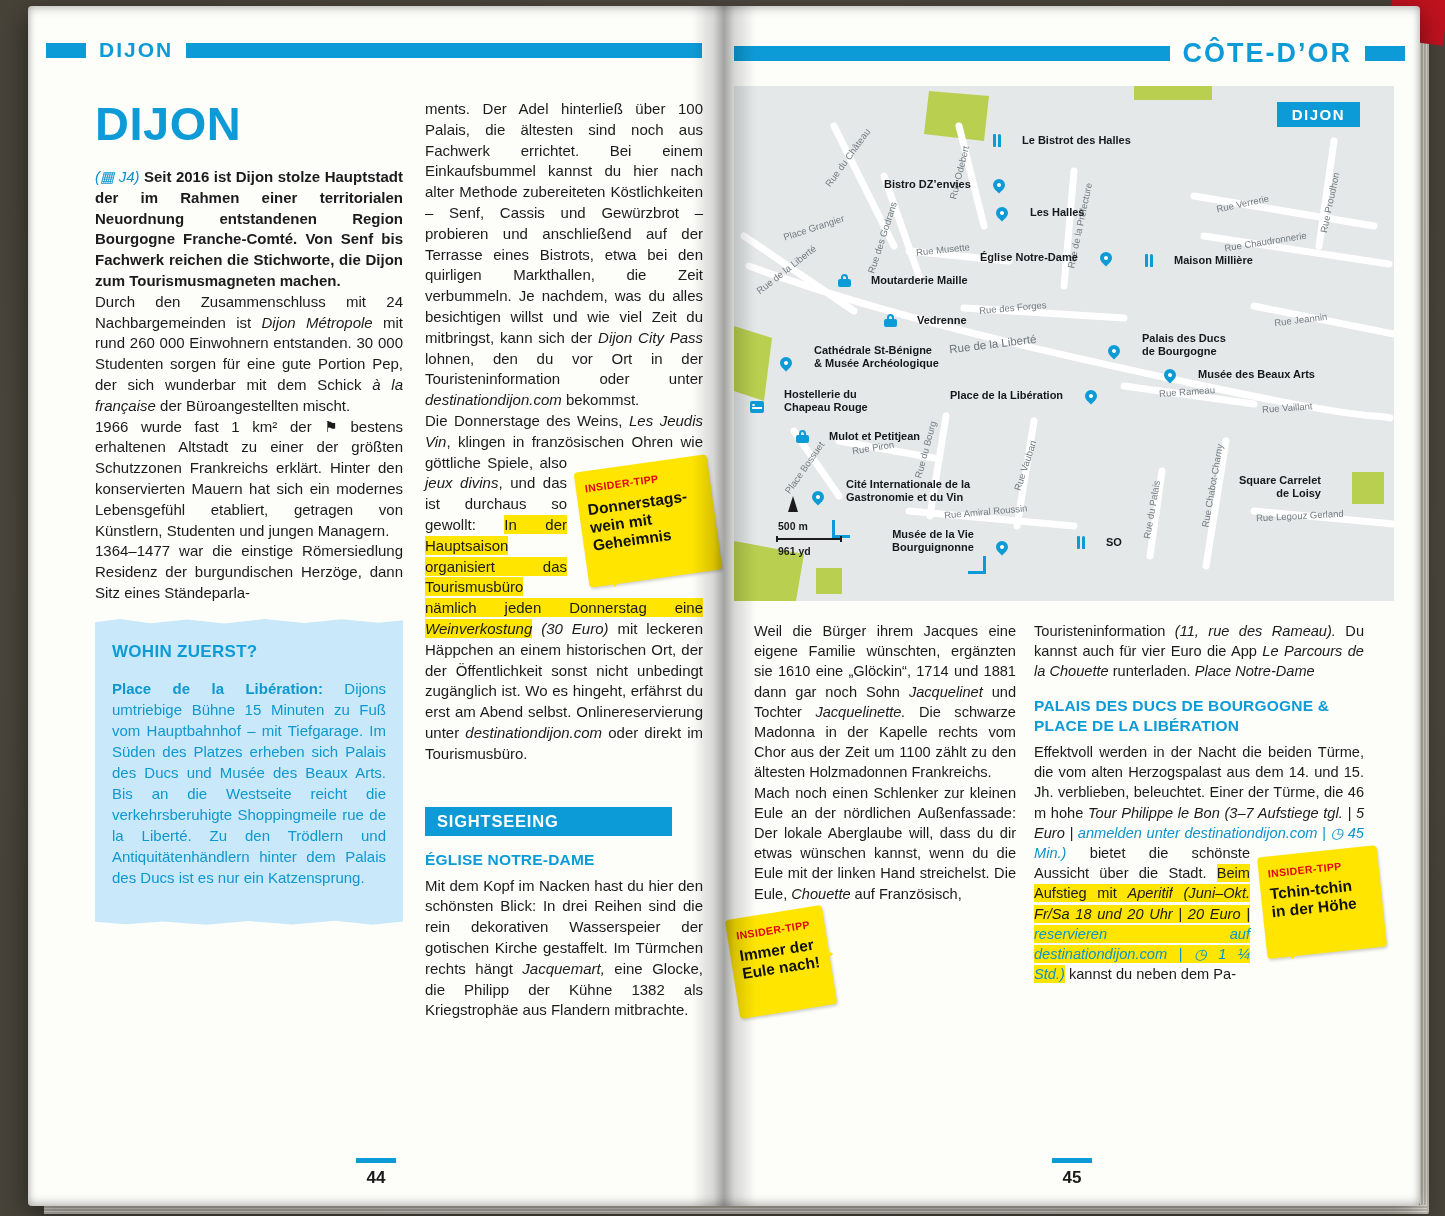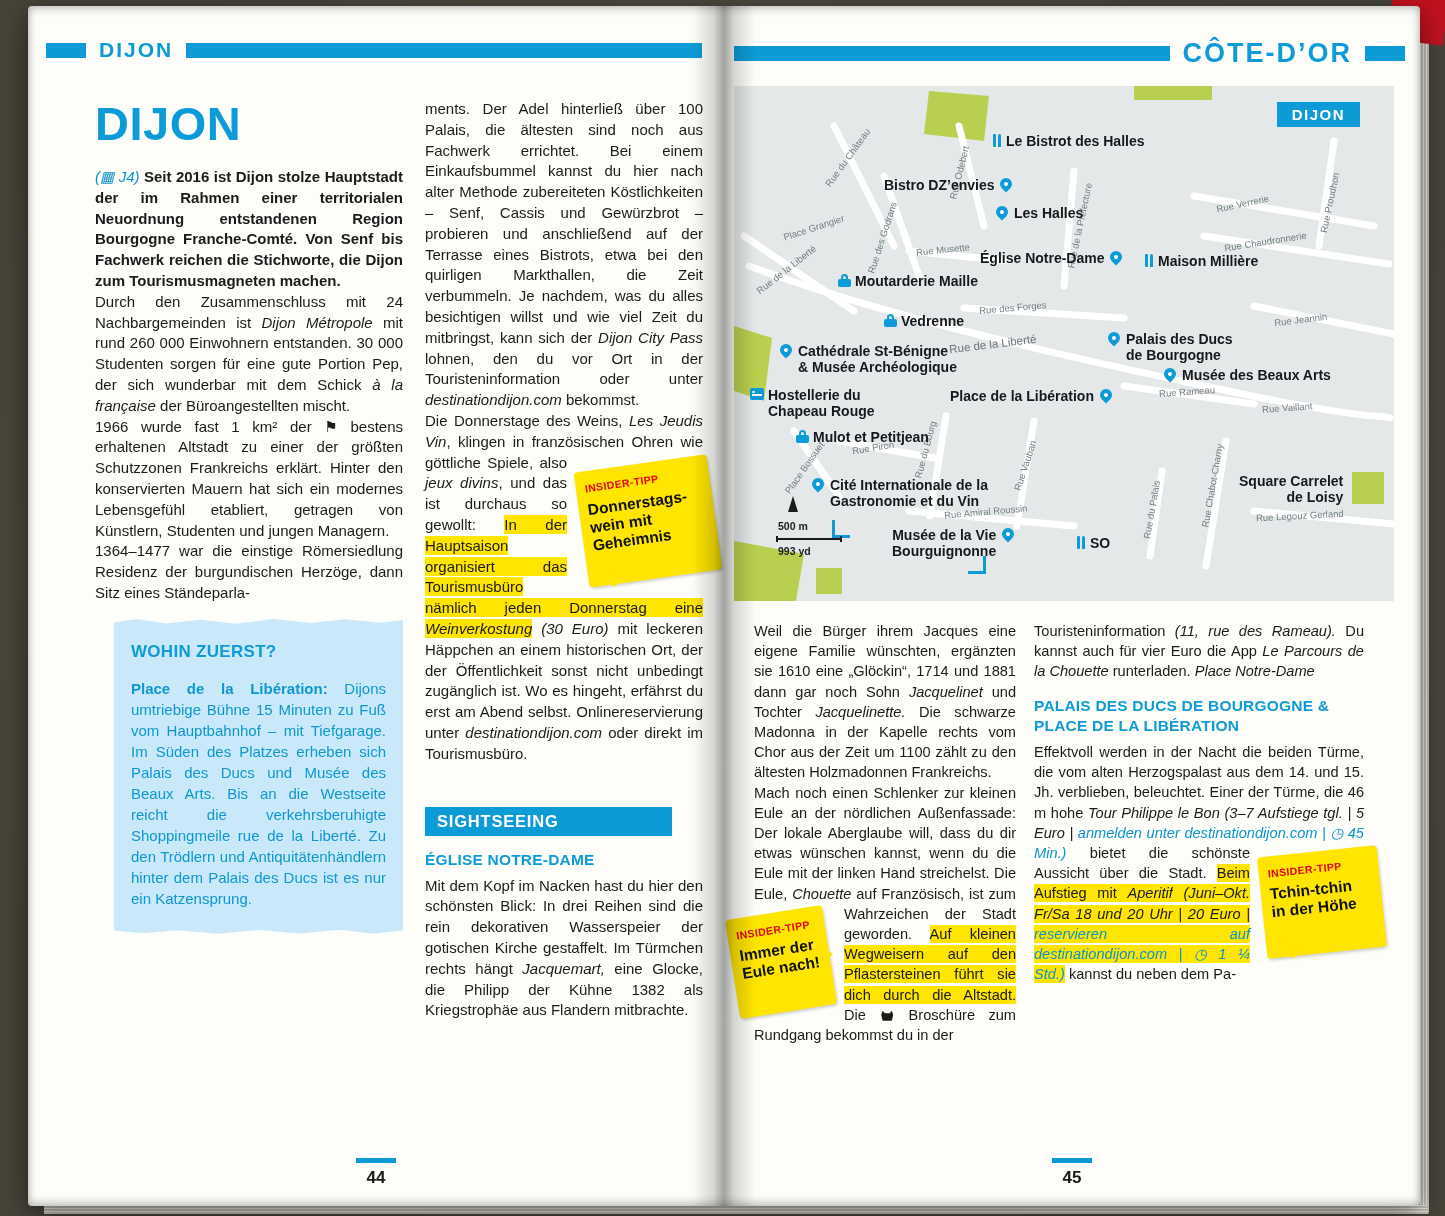--- a/index.html
+++ b/index.html
@@ -49,21 +49,21 @@
   .body{margin:0;font-size:15px;line-height:20.8px;text-align:justify;color:#1b1b1b;hyphens:auto;}
   .col-r1 .body,.col-r2 .body{font-size:14.6px;line-height:20.2px;}
   .seg-b{font-weight:700;}
   .seg-i{font-style:italic;}
   .seg-hl{background:#ffe500;padding:1px 0;}
   .seg-blue{color:#0c93cd;font-style:italic;}
   .seg-flag{font-style:normal;}
 
   
   .wohin-box{margin-top:14px;background:#c9e8f9;padding:24px 17px 26px;min-height:258px;
-    clip-path:polygon(0% 1.5%,8% .4%,18% 1.8%,30% .6%,42% 1.9%,55% .4%,68% 1.7%,80% .5%,92% 1.6%,100% .8%,100% 98.6%,90% 99.7%,78% 98.4%,64% 99.6%,50% 98.5%,36% 99.7%,22% 98.6%,10% 99.5%,0% 98.7%);margin-left:19px;}
+    clip-path:polygon(0% 1.5%,8% .4%,18% 1.8%,30% .6%,42% 1.9%,55% .4%,68% 1.7%,80% .5%,92% 1.6%,100% .8%,100% 98.6%,90% 99.7%,78% 98.4%,64% 99.6%,50% 98.5%,36% 99.7%,22% 98.6%,10% 99.5%,0% 98.7%);}
   .box-title{margin:0 0 16px;color:#0d9bd7;font-size:17px;font-weight:700;letter-spacing:.3px;}
   .box-body{margin:0;color:#0f97d0;font-size:15px;line-height:21px;text-align:justify;hyphens:auto;}
 
   .section-bar{margin-top:42px;background:#0d9bd7;color:#fff;font-weight:700;font-size:16.5px;
     letter-spacing:.8px;padding:5px 0 5px 12px;width:235px;}
   .subhead{margin:14px 0 6px;color:#0d9bd7;font-size:15.5px;font-weight:700;letter-spacing:.2px;line-height:1.3;}
 
   
   .tip-float-r{float:right;width:142px;height:132px;margin:4px -16px 4px 10px;position:relative;}
   .tip-float-l{float:left;width:106px;height:116px;margin:2px 10px 2px -26px;position:relative;}
@@ -77,21 +77,21 @@
   .tail-r::after{content:"";position:absolute;right:-12px;top:42%;width:0;height:0;
      border:8px solid transparent;border-left:13px solid #ffe500;}
 
   
   .map{position:absolute;left:10px;top:80px;width:660px;height:515px;background:#e4e8e9;overflow:hidden;}
   .map svg{position:absolute;left:0;top:0;}
   .map-badge{position:absolute;right:34px;top:16px;background:#0d9bd7;color:#fff;font-weight:700;
      font-size:15px;letter-spacing:1.5px;padding:4px 15px;}
   .street{position:absolute;font-size:9.5px;color:#737c80;white-space:nowrap;}
   .street-big{font-size:11.5px;color:#6d767a;}
-  .poi{position:absolute;display:flex;align-items:flex-start;gap:4px;font-weight:700;font-size:14px;
+  .poi{position:absolute;display:flex;align-items:flex-end;gap:20px;font-weight:700;font-size:11px;
      color:#15191b;line-height:1.14;white-space:nowrap;}
   .poi-t{white-space:pre-line;}
   .poi-right{text-align:right;display:block;}
   .map-pin{position:relative;display:inline-block;flex:0 0 auto;width:12px;height:12px;background:#0d9bd7;
      border-radius:50% 50% 50% 0;transform:rotate(-45deg);margin:0 2px;}
   .map-pin::after{content:"";position:absolute;left:4px;top:4px;width:4px;height:4px;background:#fff;border-radius:50%;}
   .icon-food{position:relative;display:inline-block;flex:0 0 auto;width:10px;height:13px;}
   .icon-food::before,.icon-food::after{content:"";position:absolute;top:0;bottom:0;width:3px;background:#0d9bd7;border-radius:1px;}
   .icon-food::before{left:1px;}
   .icon-food::after{left:6px;border-radius:3px 3px 1px 1px;}
@@ -309,33 +309,33 @@
             <span class="poi-t poi-right">Square Carrelet
 de Loisy</span>
           </div>
 
         <span class="chev" style="left:98px;top:434px"></span>
         <span class="chev chev-se" style="left:234px;top:470px"></span>
 
         <span class="north" style="left:54px;top:410px"></span>
         <span class="scale-t" style="left:44px;top:434px">500 m</span>
         <span class="scalebar" style="left:42px;top:450px"></span>
-        <span class="scale-t" style="left:44px;top:459px">993 yd</span>
+        <span class="scale-t" style="left:44px;top:459px">961 yd</span>
       </div>
 
       <div class="col col-r1">
         <p class="body"><span>Weil die Bürger ihrem Jacques eine eigene Familie wünschten, ergänzten sie 1610 eine „Glöckin“, 1714 und 1881 dann gar noch Sohn </span><span class="seg-i">Jacquelinet</span><span> und Tochter </span><span class="seg-i">Jacquelinette.</span><span> Die schwarze Madonna in der Kapelle rechts vom Chor aus der Zeit um 1100 zählt zu den ältesten Holzmadonnen Frankreichs.</span></p>
         <p class="body">
           <span><span>Mach noch einen Schlenker zur kleinen Eule an der nördlichen Außenfassade: Der lokale Aberglaube will, dass du dir etwas wünschen kannst, wenn du die Eule mit der linken Hand streichelst. Die Eule, </span><span class="seg-i">Chouette</span><span> auf Französisch, </span></span><span class="tip-float-l">
               <span class="tip-bubble tail-r" style="transform:rotate(-9deg)">
                 <span class="tip-label">INSIDER-TIPP</span>
                 <span class="tip-text">Immer der
 Eule nach!</span>
               </span>
-            </span><span><span>ist zum Wahrzeichen der Stadt geworden. </span><span class="seg-hl">Auf kleinen Wegweisern auf den Pflastersteinen führt sie dich durch die Altstadt.</span><span> Die </span><span class="inline-icon icon-owl"></span><span> Broschüre zum Rundgang bekommst du in der</span></span>
+            </span>
         </p>
       </div>
 
       <div class="col col-r2">
         <p class="body"><span>Touristeninformation </span><span class="seg-i">(11, rue des Rameau).</span><span> Du kannst auch für vier Euro die App </span><span class="seg-i">Le Parcours de la Chouette</span><span> runterladen. </span><span class="seg-i">Place Notre-Dame</span></p>
         <h4 class="subhead">PALAIS DES DUCS DE BOURGOGNE &amp; PLACE DE LA LIBÉRATION</h4>
         <p class="body">
           <span><span>Effektvoll werden in der Nacht die beiden Türme, die vom alten Herzogspalast aus dem 14. und 15. Jh. verblieben, beleuchtet. Einer der Türme, die 46 m hohe </span><span class="seg-i">Tour Philippe le Bon (3–7 Aufstiege tgl. | 5 Euro | </span><span class="seg-i seg-blue">anmelden unter destinationdijon.com | ◷ 45 Min.)</span><span> </span></span><span class="tip-float-r2">
               <span class="tip-bubble tail-bl" style="transform:rotate(-6deg)">
                 <span class="tip-label">INSIDER-TIPP</span>

